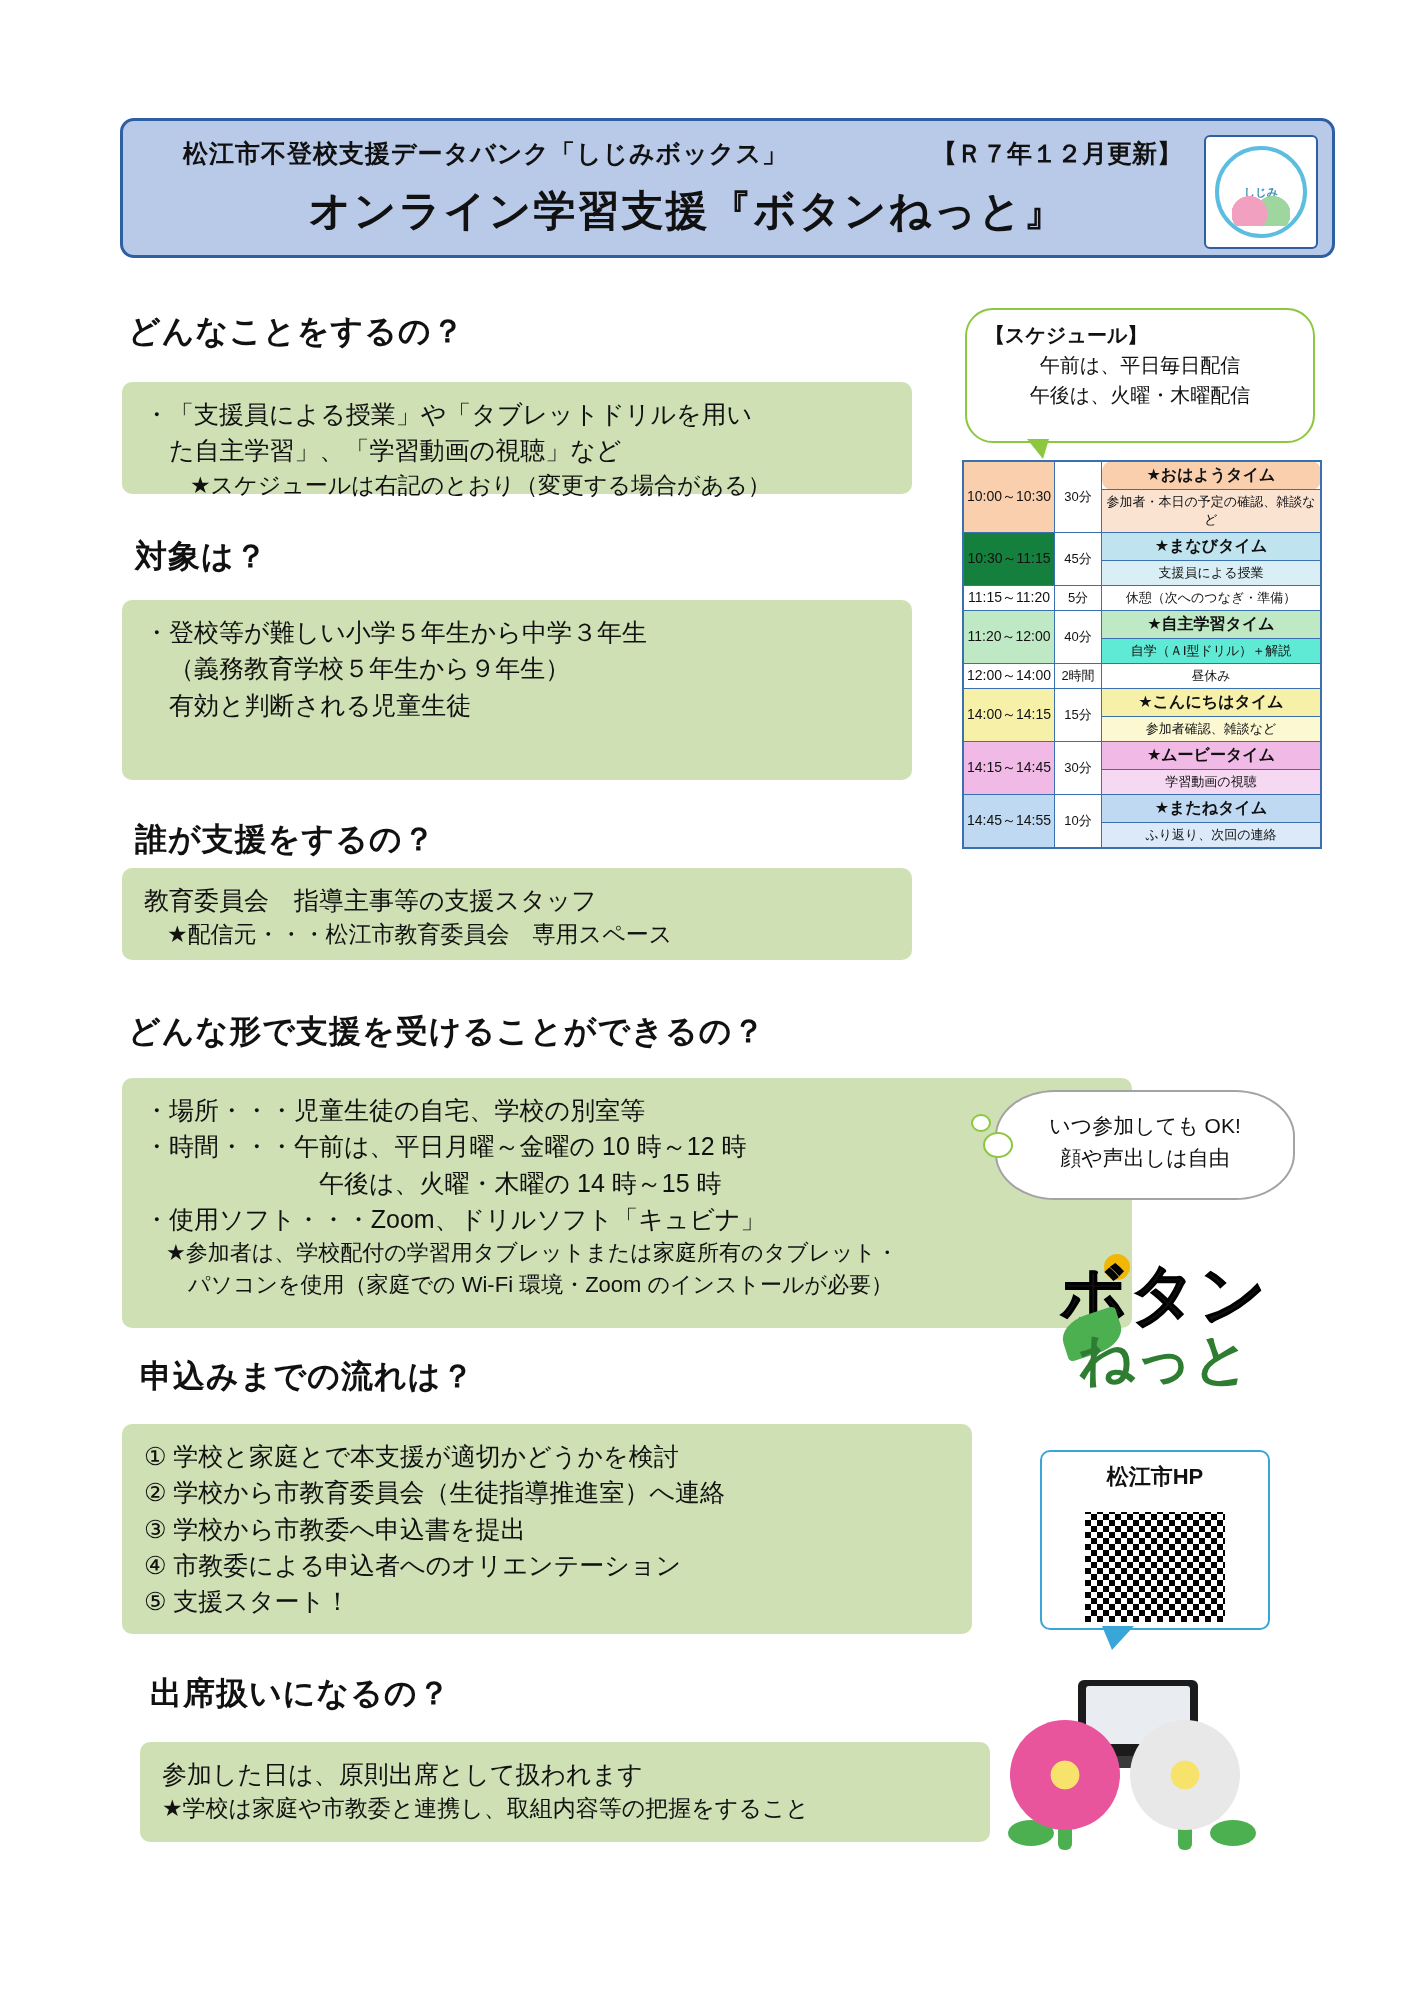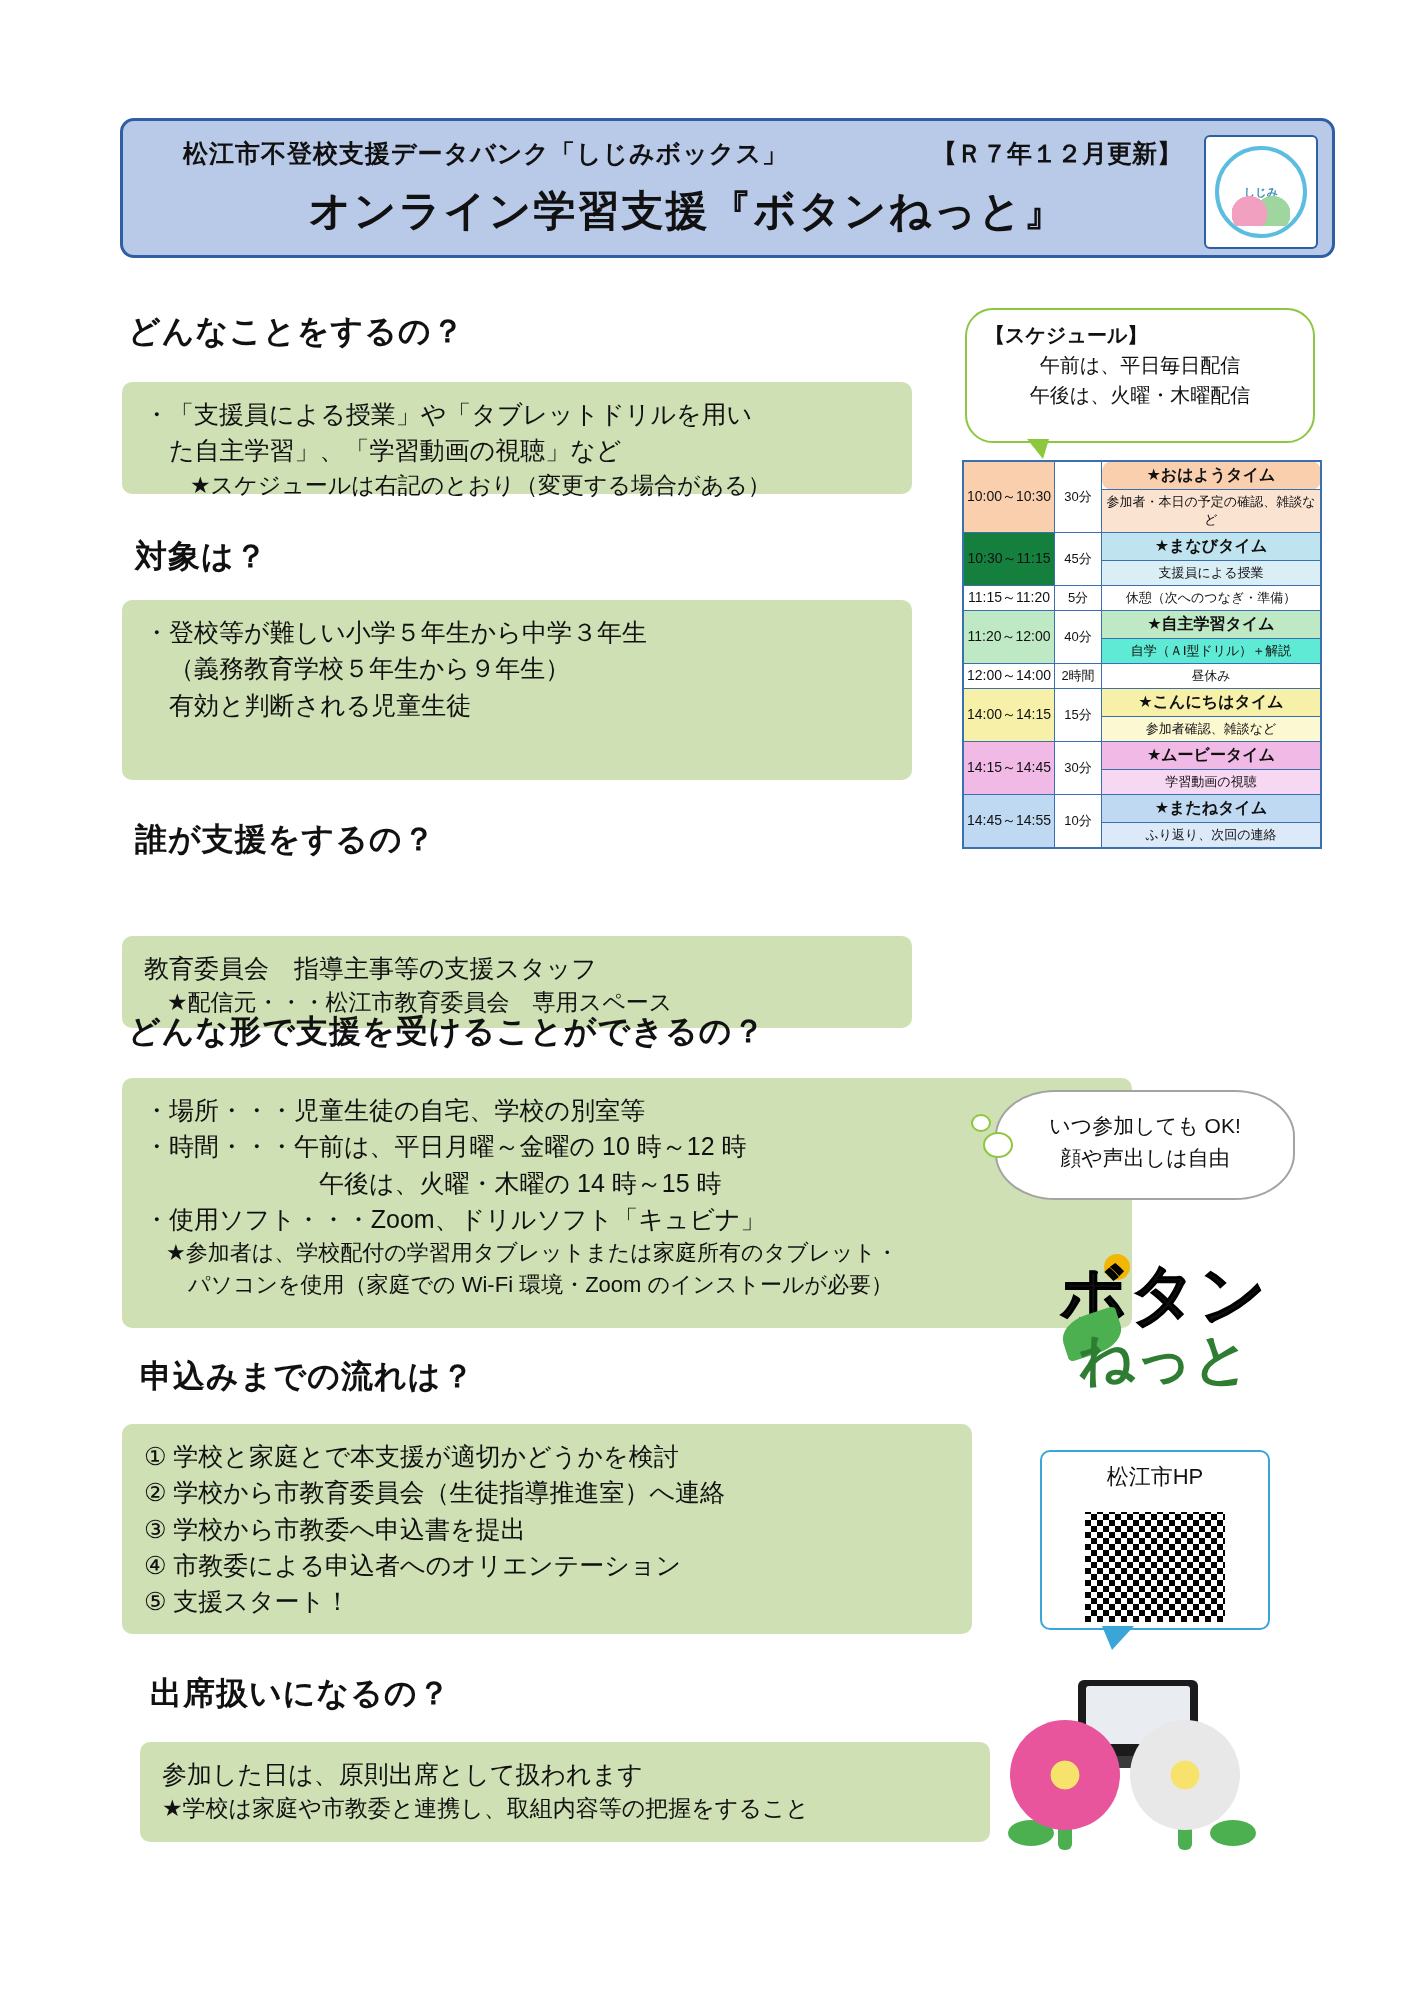--- a/index.html
+++ b/index.html
@@ -119,21 +119,21 @@
     position:absolute;left:44px;top:4px;width:26px;height:26px;border-radius:50%;
     background:#f2b705;
   }
 
   
   .qr-bubble{
     position:absolute;left:1040px;top:1450px;width:230px;height:180px;
     background:#ffffff;border:2px solid #3aa6d8;border-radius:10px;box-sizing:border-box;
     text-align:center;padding-top:10px;
   }
-  .qr-bubble .lbl{font-size:22px;font-weight:normal;margin-bottom:20px;}
+  .qr-bubble .lbl{font-size:22px;font-weight:bold;margin-bottom:20px;}
   .qr-img{
     width:140px;height:110px;margin:0 auto;
     background:
       repeating-linear-gradient(90deg,#000 0 6px,#fff 6px 12px),
       repeating-linear-gradient(0deg,#000 0 6px,#fff 6px 12px);
     background-blend-mode:difference;
   }
   .qr-bubble:after{
     content:"";position:absolute;left:60px;bottom:-22px;width:0;height:0;
     border-left:10px solid transparent;border-right:22px solid transparent;
@@ -185,21 +185,21 @@
   </div>
 
   <div class="h2" style="left:135px;top:535px;">対象は？</div>
   <div class="gbox" style="left:122px;top:600px;width:790px;height:180px;">
     <div class="line">・登校等が難しい小学５年生から中学３年生</div>
     <div class="line">　（義務教育学校５年生から９年生）</div>
     <div class="line">　有効と判断される児童生徒</div>
   </div>
 
   <div class="h2" style="left:135px;top:818px;">誰が支援をするの？</div>
-  <div class="gbox" style="left:122px;top:936px;width:790px;height:92px;">
+  <div class="gbox" style="left:122px;top:868px;width:790px;height:92px;">
     <div class="line">教育委員会　指導主事等の支援スタッフ</div>
     <div class="line" style="font-size:23px;">　★配信元・・・松江市教育委員会　専用スペース</div>
   </div>
 
   <div class="h2" style="left:128px;top:1010px;">どんな形で支援を受けることができるの？</div>
   <div class="gbox" style="left:122px;top:1078px;width:1010px;height:250px;">
     <div class="line">・場所・・・児童生徒の自宅、学校の別室等</div>
     <div class="line">・時間・・・午前は、平日月曜～金曜の 10 時～12 時</div>
     <div class="line">　　　　　　　午後は、火曜・木曜の 14 時～15 時</div>
     <div class="line">・使用ソフト・・・Zoom、ドリルソフト「キュビナ」</div>

